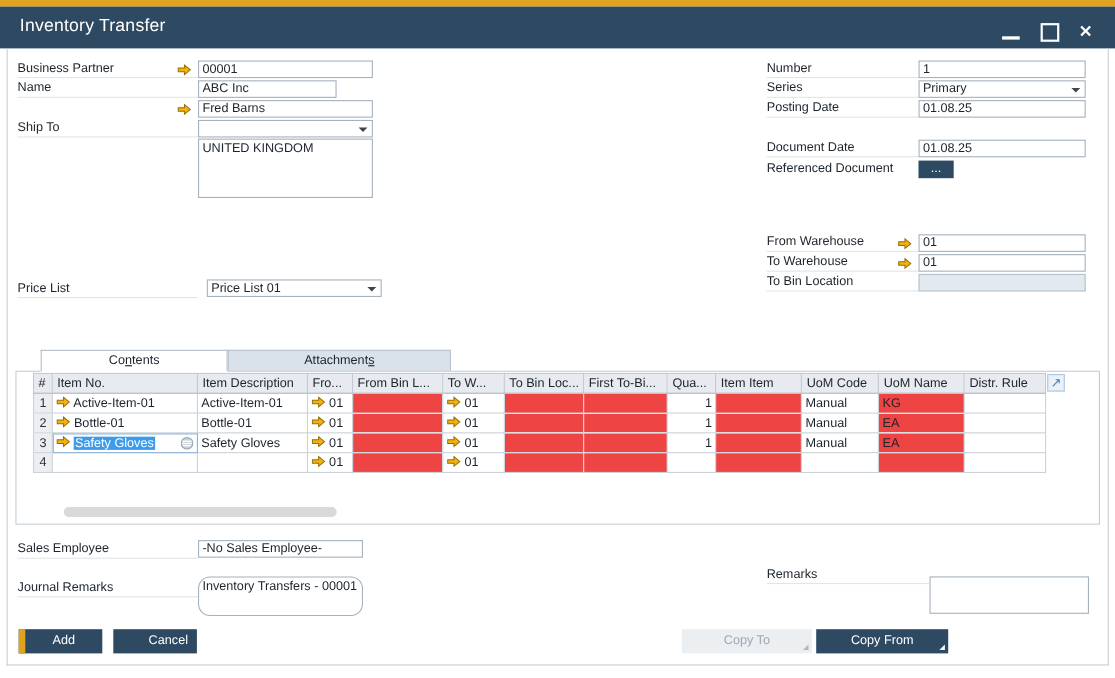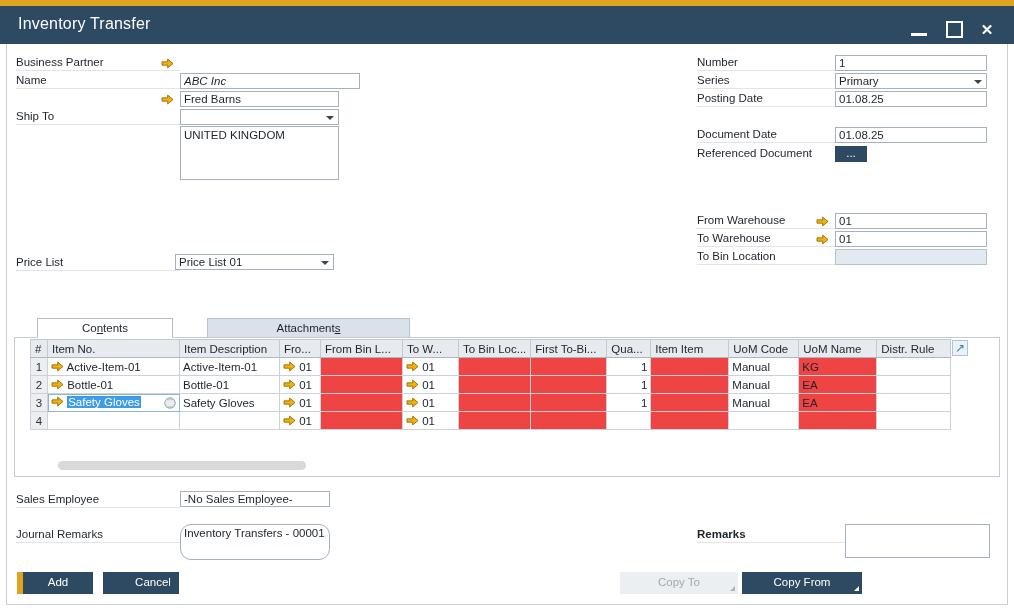--- a/index.html
+++ b/index.html
@@ -81,39 +81,40 @@
     <div class="winbtn btn-close">✕</div>
   </div>
   <div class="edge-l"></div>
   <div class="edge-r"></div>
   <div class="edge-b"></div>
 
   <div class="lbl" style="left:16px;top:55px;width:164px;">Business Partner</div>
   <svg class="arrow-abs" style="left:161px;top:58px;" viewBox="0 0 14 12">
       <path d="M1 4.2 h6.2 V1.2 L13 6 7.2 10.8 V7.8 H1 z" fill="#F3B111" stroke="#996F00" stroke-width="1"></path>
     </svg>
+  <input class="fld" style="left: 180px; top: 55px; width: 159px;" value="00001">
 
   <div class="lbl" style="left:16px;top:73px;width:164px;">Name</div>
-  <input class="fld" style="left: 180px; top: 73px; width: 180px; font-style: italic;" value="ABC Inc">
+  <input class="fld" style="left: 180px; top: 73px; width: 126px;" value="ABC Inc">
 
   <svg class="arrow-abs" style="left:161px;top:94px;" viewBox="0 0 14 12">
       <path d="M1 4.2 h6.2 V1.2 L13 6 7.2 10.8 V7.8 H1 z" fill="#F3B111" stroke="#996F00" stroke-width="1"></path>
     </svg>
   <input class="fld" style="left: 180px; top: 91px; width: 159px;" value="Fred Barns">
 
   <div class="lbl" style="left:16px;top:109px;width:164px;">Ship To</div>
   <div class="fld ddl" style="left:180px;top:109px;width:159px;">
     <span></span>
     <span class="caret"></span>
   </div>
 
   <textarea class="fld" style="left: 180px; top: 126px; width: 159px; height: 54px;">UNITED KINGDOM</textarea>
 
   <div class="lbl" style="left:16px;top:255px;width:164px;">Price List</div>
-  <div class="fld ddl" style="left:175px;top:254px;width:159px;">
+  <div class="fld ddl" style="left:188px;top:254px;width:159px;">
     <span>Price List 01</span>
     <span class="caret"></span>
   </div>
 
   <div class="lbl" style="left:697px;top:55px;width:138px;">Number</div>
   <input class="fld" style="left: 835px; top: 55px; width: 152px;" value="1">
 
   <div class="lbl" style="left:697px;top:73px;width:138px;">Series</div>
   <div class="fld ddl" style="left:835px;top:73px;width:152px;">
     <span>Primary</span>
@@ -138,21 +139,21 @@
   <div class="lbl" style="left:697px;top:231px;width:138px;">To Warehouse</div>
   <svg class="arrow-abs" style="left:816px;top:234px;" viewBox="0 0 14 12">
       <path d="M1 4.2 h6.2 V1.2 L13 6 7.2 10.8 V7.8 H1 z" fill="#F3B111" stroke="#996F00" stroke-width="1"></path>
     </svg>
   <input class="fld" style="left: 835px; top: 231px; width: 152px;" value="01">
 
   <div class="lbl" style="left:697px;top:249px;width:138px;">To Bin Location</div>
   <input class="fld disabled" style="left: 835px; top: 249px; width: 152px;" disabled="" value="">
 
   <div class="gframe"></div>
-  <div class="tab tab-active" style="left:37px;width:136px;">
+  <div class="tab tab-active" style="left:37px;width:170px;">
     <span>Co</span><span class="mn">n</span><span>tents</span>
   </div>
   <div class="tab tab-inactive" style="left:207px;width:203px;">
     <span>Attachment</span><span class="mn">s</span><span></span>
   </div>
   <div class="expand-ic">↗</div>
 
   <table class="grid">
     <colgroup>
       <col style="width:17px">
@@ -276,21 +277,21 @@
     </table>
 
   <div class="hscroll"></div>
 
   <div class="lbl" style="left:16px;top:492px;width:164px;">Sales Employee</div>
   <input class="fld" style="left: 180px; top: 491px; width: 150px;" value="-No Sales Employee-">
 
   <div class="lbl" style="left:16px;top:527px;width:164px;">Journal Remarks</div>
   <textarea class="fld" style="left: 180px; top: 524px; width: 150px; height: 36px; border-radius: 11px;">Inventory Transfers - 00001</textarea>
 
-  <div class="lbl" style="left:697px;top:527px;width:148px;font-weight:bold;">Remarks</div>
+  <div class="lbl" style="left:697px;top:515px;width:148px;">Remarks</div>
   <textarea class="fld" style="left: 845px; top: 524px; width: 145px; height: 34px;"></textarea>
 
   <div class="btn btn-default" style="left:17px;top:572px;width:76px;">Add</div>
   <div class="btn" style="left:103px;top:572px;width:76px;padding-left:24px;">Cancel</div>
 
   <div class="btn btn-disabled" style="left:620px;top:572px;width:118px;">
     <span>Copy To</span>
     <span class="corner corner-gray"></span>
   </div>
   <div class="btn" style="left:742px;top:572px;width:120px;">

